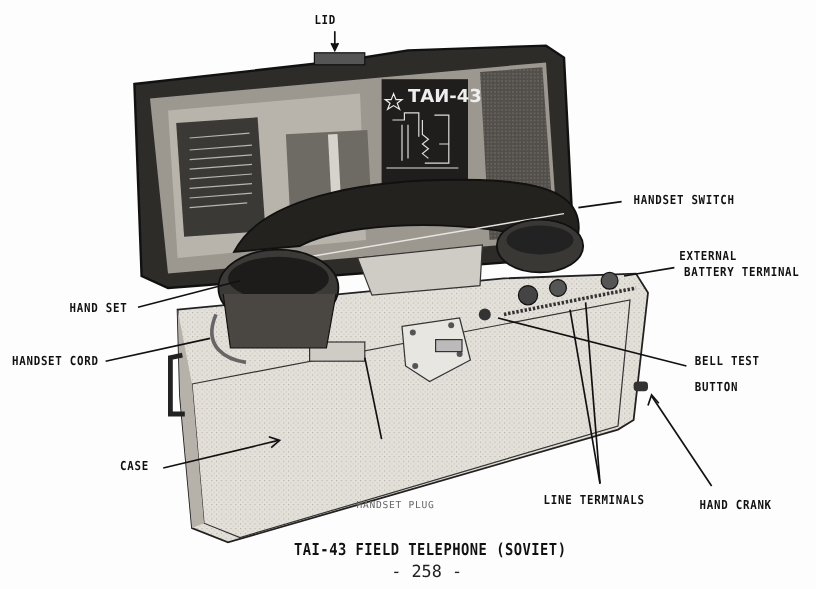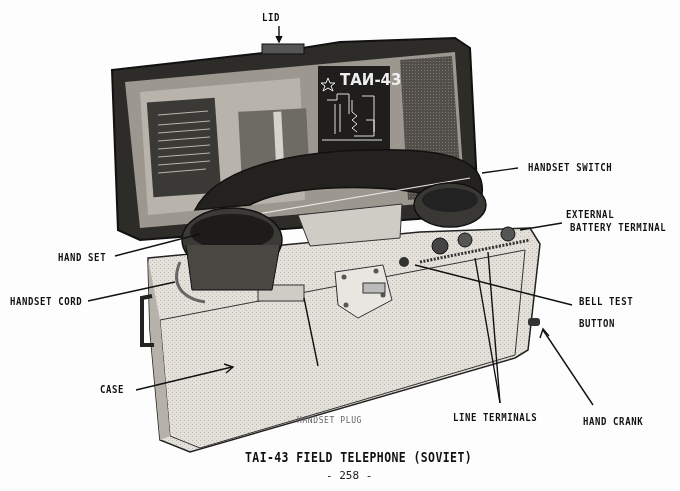--- a/index.html
+++ b/index.html
@@ -24,21 +24,21 @@
     }
     .caption {
       position: absolute; left: 245px; top: 449px;
       font-family: "DejaVu Sans Mono", "Liberation Mono", monospace;
       font-weight: bold; font-size: 11.5px; letter-spacing: 0.4px; color: #111;
       white-space: nowrap; transform: scaleY(1.2); transform-origin: left top;
     }
     .pageno {
       position: absolute; left: 326px; top: 469px;
       font-family: "DejaVu Sans Mono", "Liberation Mono", monospace;
-      font-size: 11px; color: #222; white-space: nowrap;
+      font-size: 14px; color: #222; white-space: nowrap;
     }
     .stamp {
       position: absolute; left: 297px; top: 368px;
       font-family: "DejaVu Sans Mono", "Liberation Mono", monospace;
       font-size: 8px; color: #666; letter-spacing: 0.6px; white-space: nowrap; margin-top: 48px;
     }
     .model {
       position: absolute; left: 340px; top: 71px;
       font-family: "DejaVu Sans", sans-serif; font-size: 15px; font-weight: bold;
       color: #eee; white-space: nowrap;

